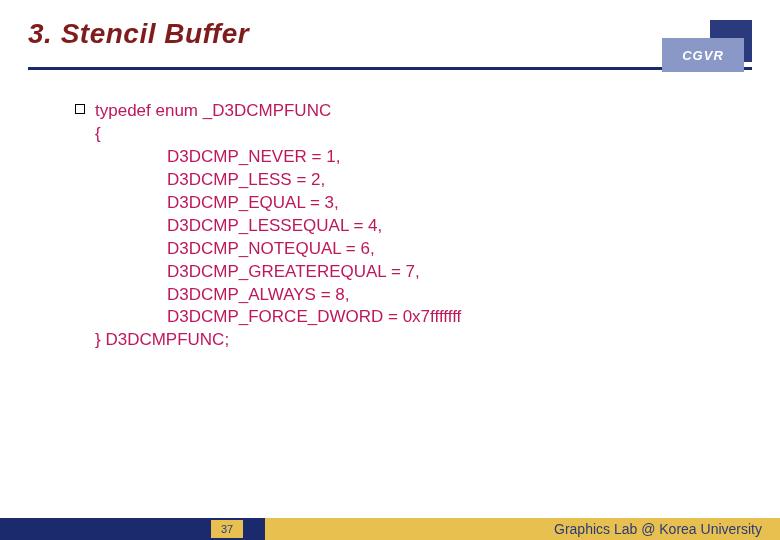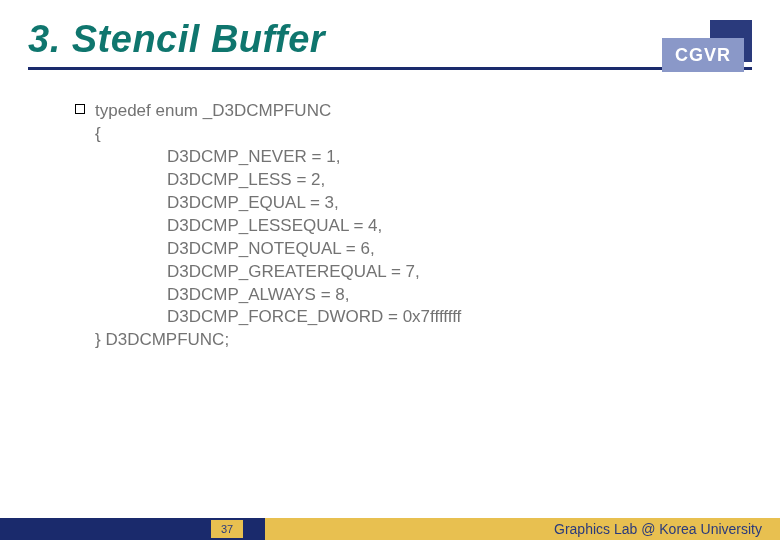--- a/index.html
+++ b/index.html
@@ -18,22 +18,22 @@
   }
   .title-bar {
     position: relative;
     padding: 18px 0 0 28px;
     height: 78px;
   }
   .title-text {
     font-family: "Arial Black", Arial, sans-serif;
     font-weight: 900;
     font-style: italic;
-    font-size: 38px;
-    color: #0f766e;
+    font-size: 28px;
+    color: #7f1d1d;
     letter-spacing: 0.5px;
   }
   .title-underline {
     position: absolute;
     left: 28px;
     right: 28px;
     bottom: 8px;
     height: 3px;
     background: #1a2a6c;
   }
@@ -59,27 +59,28 @@
     width: 82px;
     height: 34px;
     background: #8a98c8;
     display: flex;
     align-items: center;
     justify-content: center;
   }
   .logo-front span {
     color: #fff;
     font-weight: bold;
-    font-size: 18px;
+    font-size: 13px;
     letter-spacing: 1px;
+    font-style: italic;
   }
   .content {
     padding: 22px 0 0 95px;
     font-size: 17px;
-    color: #737373;
+    color: #be185d;
     line-height: 1.35;
   }
   .bullet-row {
     position: relative;
   }
   .bullet-mark {
     position: absolute;
     left: -20px;
     top: 4px;
     width: 10px;

